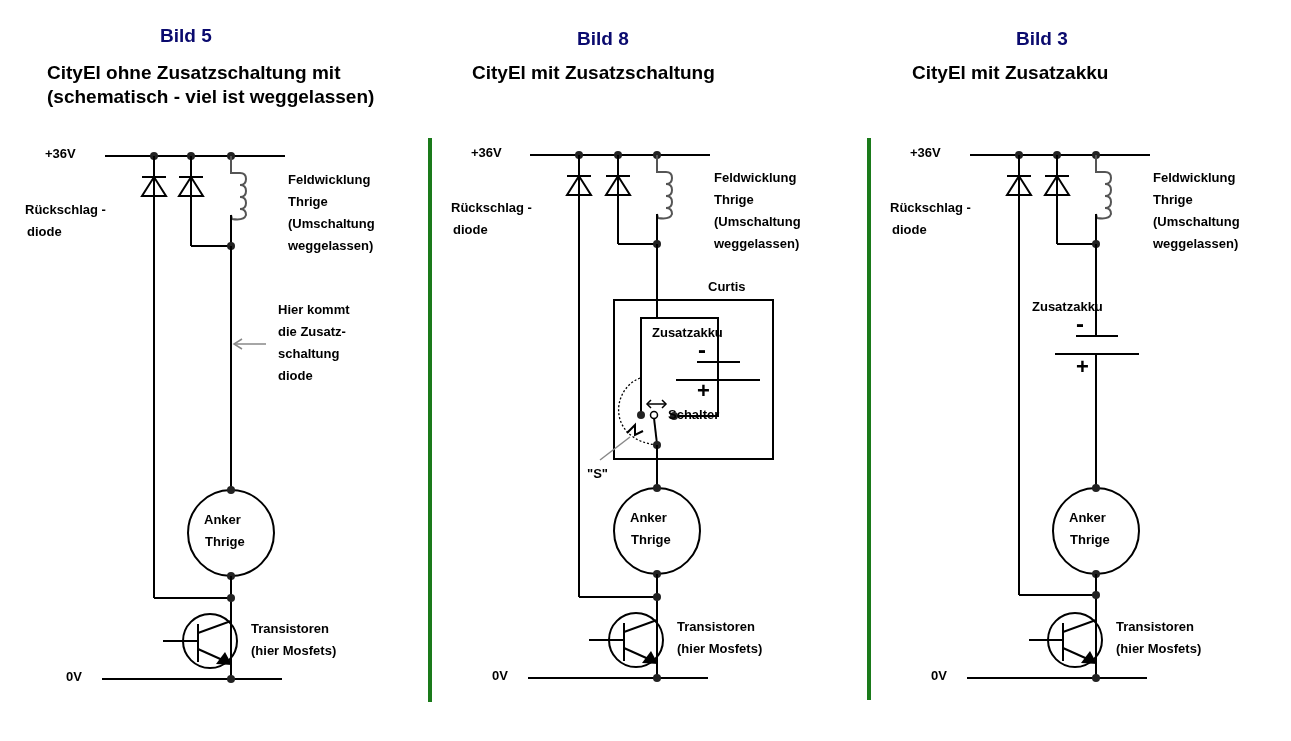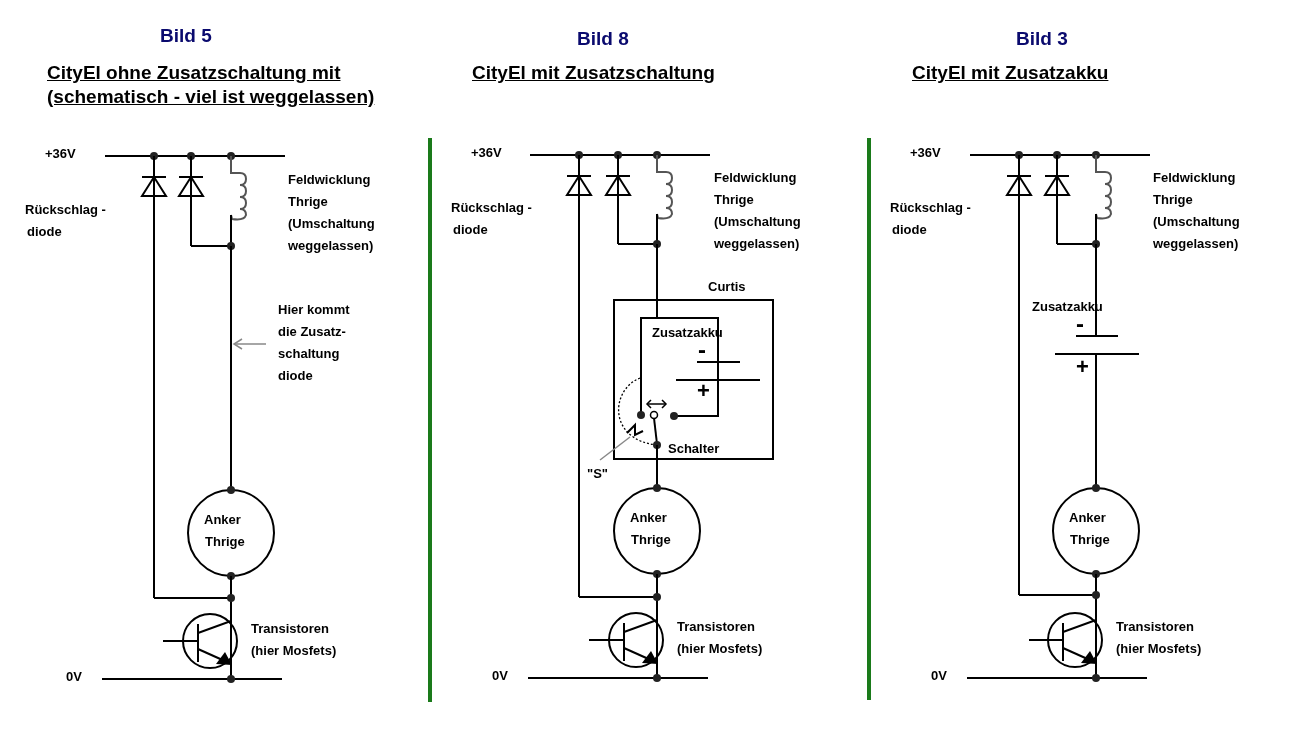--- a/index.html
+++ b/index.html
@@ -1,20 +1,20 @@
 <!DOCTYPE html>
 <html><head>
 <meta charset="utf-8">
 <style>
   html, body { margin:0; padding:0; background:#ffffff; }
   body { width:1291px; height:741px; position:relative; overflow:hidden;
          font-family:"Liberation Sans", sans-serif; }
   .t { position:absolute; font-weight:bold; color:#000; white-space:nowrap; line-height:1.15; }
   .h-bild { color:#0a0a6e; font-size:19px; }
-  .h-sub { font-size:19px; font-weight:bold;text-decoration:underline; }
+  .h-sub { font-size:19px; font-weight:bold; }
   .lbl { font-size:13px; }
   svg { position:absolute; left:0; top:0; }
   .w { stroke:#000; stroke-width:2; fill:none; }
   .dot { fill:#222; }
   .sep { stroke:#1a7a1a; stroke-width:4; }
 </style>
 </head>
 <body>
 
 <div class="t h-bild" style="left:160px;top:25px">Bild 5</div>
@@ -202,21 +202,21 @@
 <div class="t lbl" style="left:451px;top:201px">Rückschlag -</div>
 <div class="t lbl" style="left:453px;top:223px">diode</div>
 <div class="t lbl" style="left:714px;top:171px">Feldwicklung</div>
 <div class="t lbl" style="left:714px;top:193px">Thrige</div>
 <div class="t lbl" style="left:714px;top:215px">(Umschaltung</div>
 <div class="t lbl" style="left:714px;top:237px">weggelassen)</div>
 <div class="t lbl" style="left:708px;top:280px">Curtis</div>
 <div class="t lbl" style="left:652px;top:326px">Zusatzakku</div>
 <div class="t" style="left:698px;top:336px;font-size:24px">-</div>
 <div class="t" style="left:697px;top:378px;font-size:22px">+</div>
-<div class="t lbl" style="left:668px;top:442px">Schalter</div>
+<div class="t lbl" style="left:668px;top:408px">Schalter</div>
 <div class="t lbl" style="left:587px;top:467px">"S"</div>
 <div class="t lbl" style="left:630px;top:511px">Anker</div>
 <div class="t lbl" style="left:631px;top:533px">Thrige</div>
 <div class="t lbl" style="left:677px;top:620px">Transistoren</div>
 <div class="t lbl" style="left:677px;top:642px">(hier Mosfets)</div>
 
 <div class="t lbl" style="left:910px;top:146px">+36V</div>
 <div class="t lbl" style="left:931px;top:669px">0V</div>
 <div class="t lbl" style="left:890px;top:201px">Rückschlag -</div>
 <div class="t lbl" style="left:892px;top:223px">diode</div>

